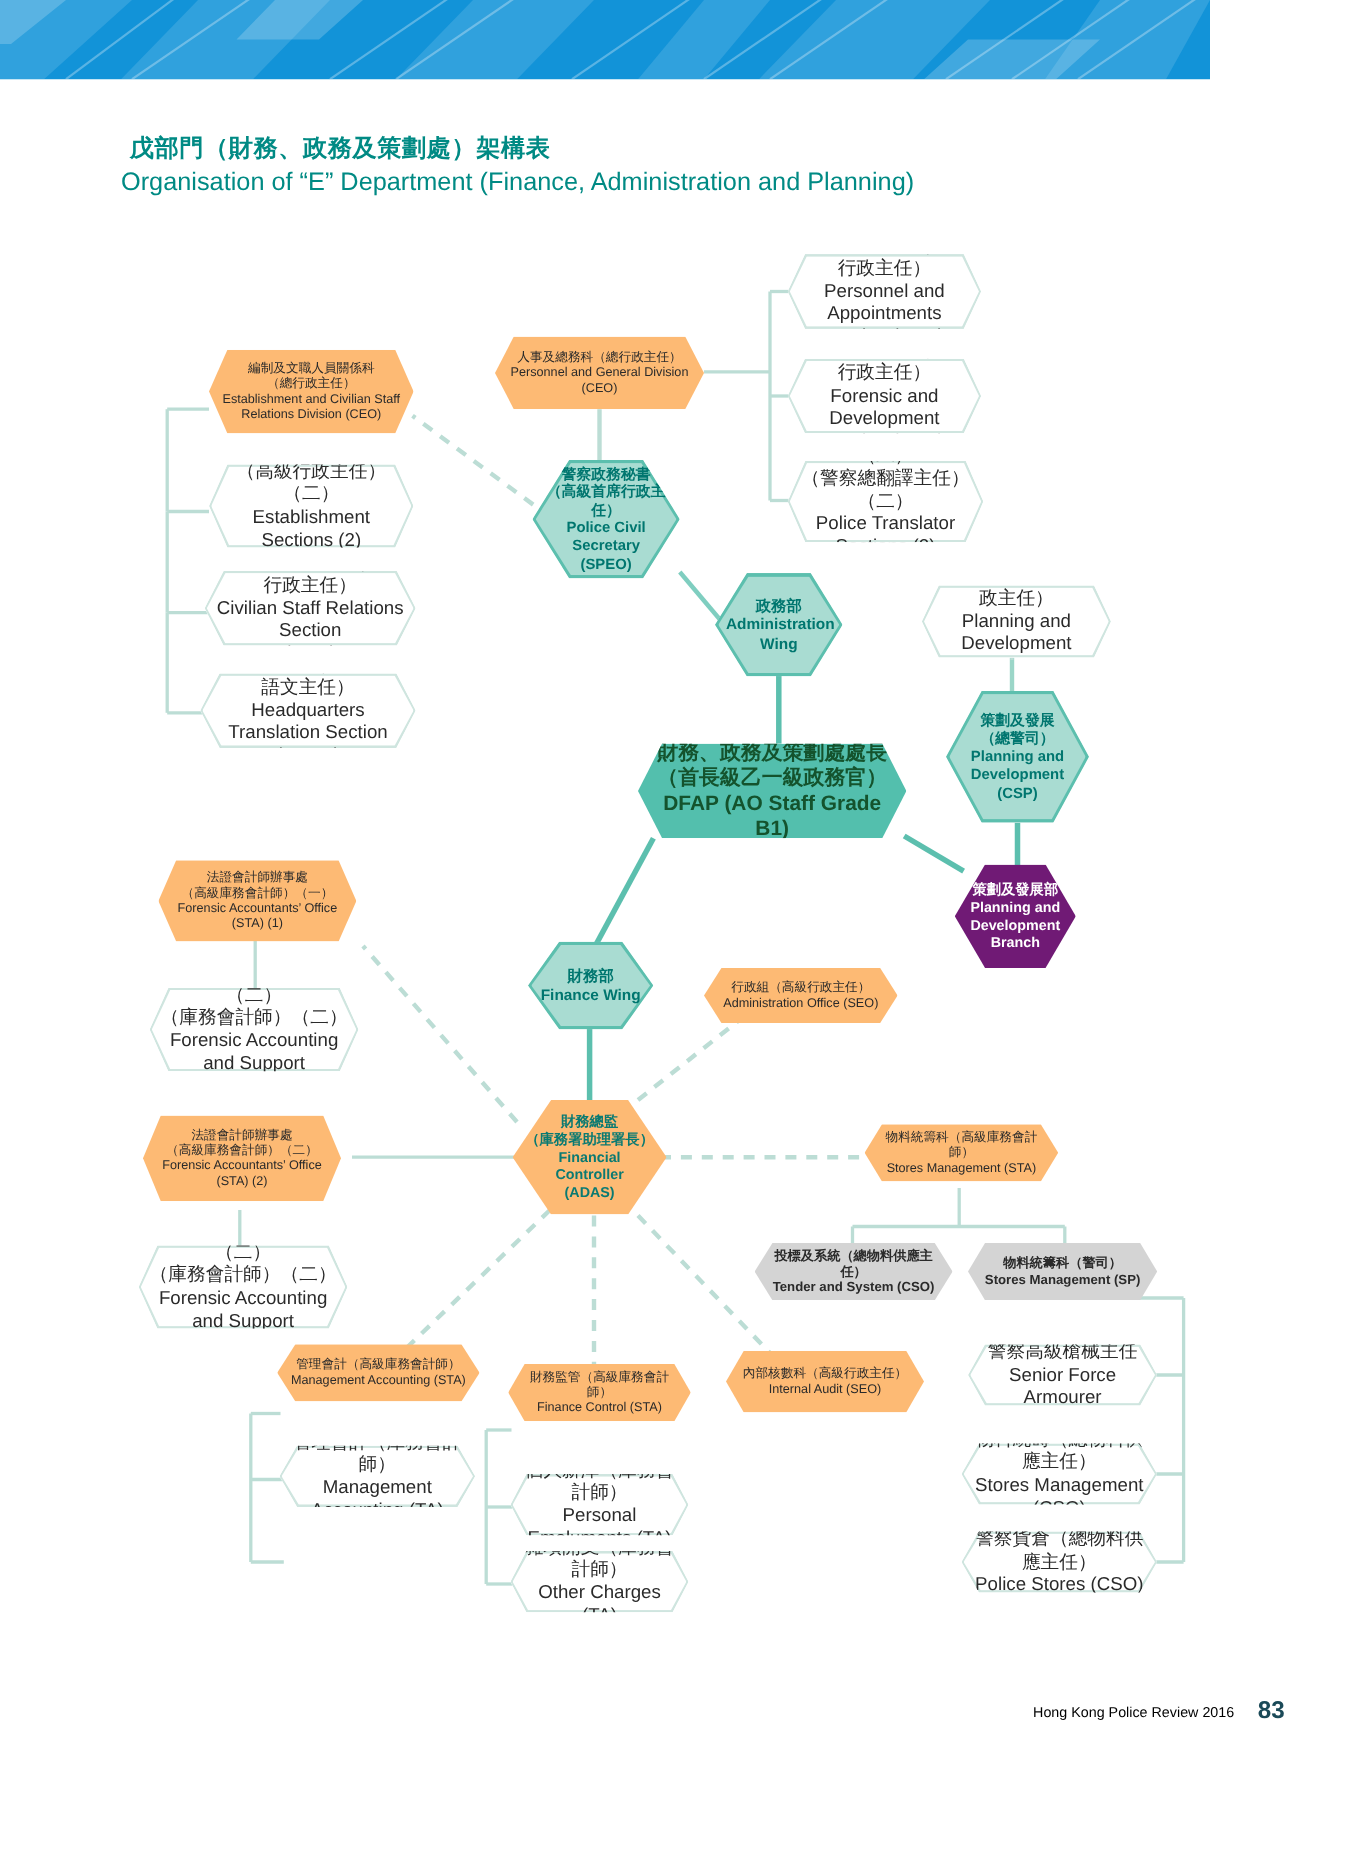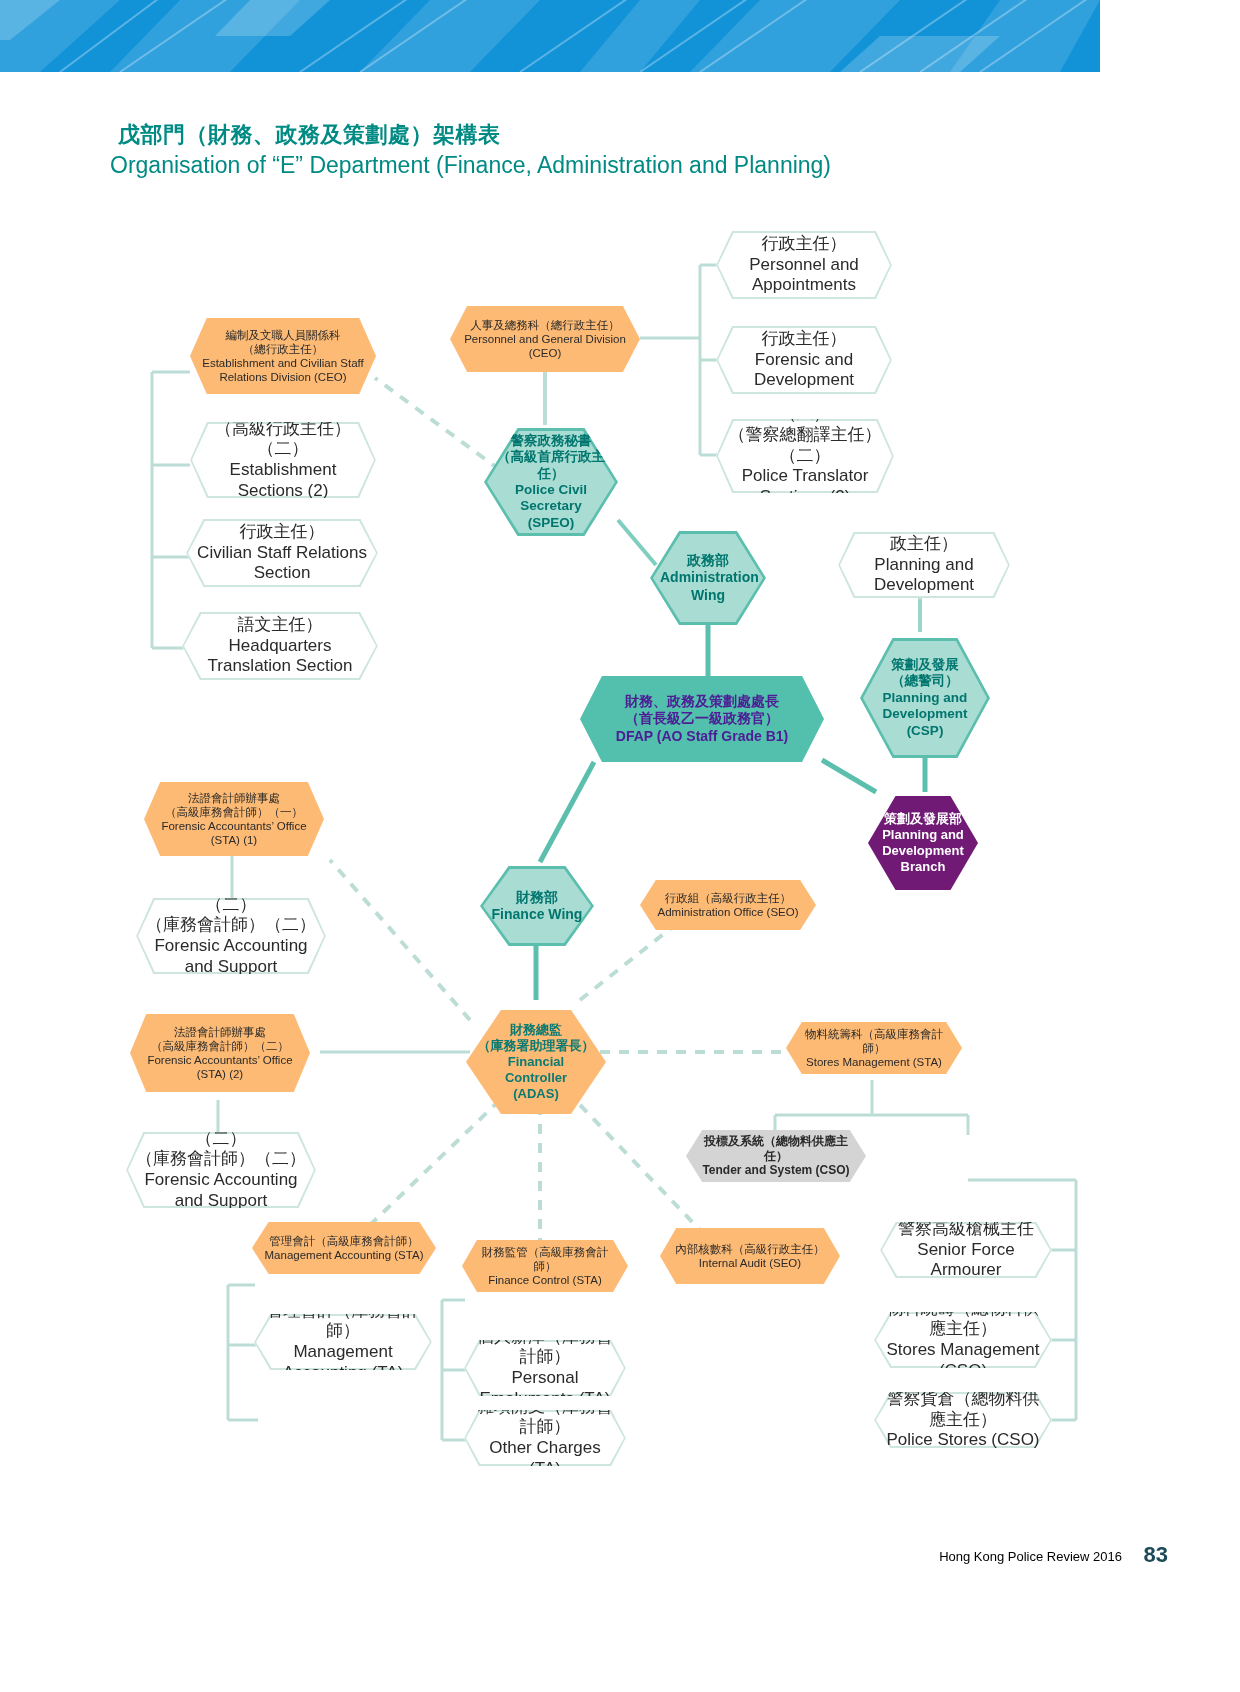--- a/index.html
+++ b/index.html
@@ -102,23 +102,23 @@
     content: ""; position: absolute; left: 3px; top: 3px; right: 3px; bottom: 3px;
     background: #a9dcd2;
     -webkit-clip-path: polygon(0% 50%, 9% 0%, 91% 0%, 100% 50%, 91% 100%, 9% 100%);
     clip-path: polygon(0% 50%, 9% 0%, 91% 0%, 100% 50%, 91% 100%, 9% 100%);
     z-index: -1;
   }
 
   
   .teal-strong {
     background: #53bfad;
-    color: #4c1d95;
+    color: #14532d;
     font-weight: bold;
-    font-size: 14px;
+    font-size: 19px;
   }
 
   
   .teal-solid {
     background: #701a75;
     color: #ffffff;
     font-weight: bold;
     font-size: 14px;
   }
 
@@ -127,21 +127,20 @@
     background: #d4d4d4;
     color: #2a2a2a;
     font-weight: bold;
     font-size: 12px;
   }
 
   
   .hex6 {
     -webkit-clip-path: polygon(25% 0%, 75% 0%, 100% 50%, 75% 100%, 25% 100%, 0% 50%);
     clip-path: polygon(25% 0%, 75% 0%, 100% 50%, 75% 100%, 25% 100%, 0% 50%);
-    margin-top: 10px;
   }
   .hex6::before {
     -webkit-clip-path: polygon(25% 0%, 75% 0%, 100% 50%, 75% 100%, 25% 100%, 0% 50%);
     clip-path: polygon(25% 0%, 75% 0%, 100% 50%, 75% 100%, 25% 100%, 0% 50%);
   }
   .hex6::after {
     -webkit-clip-path: polygon(25% 0%, 75% 0%, 100% 50%, 75% 100%, 25% 100%, 0% 50%);
     clip-path: polygon(25% 0%, 75% 0%, 100% 50%, 75% 100%, 25% 100%, 0% 50%);
   }
 
@@ -405,20 +404,24 @@
   <div class="node mint-fill" style="left:786px; top:1022px; width:176px; height:52px;">
     <div class="inner lz">物料統籌科（高級庫務會計師）
 Stores Management (STA)</div>
   </div>
 
   <div class="node grey-fill" style="left:686px; top:1130px; width:180px; height:52px;">
     <div class="inner lz">投標及系統（總物料供應主任）
 Tender and System (CSO)</div>
   </div>
 
+  <div class="node grey-fill" style="left:880px; top:1130px; width:172px; height:52px;">
+    <div class="inner lz">物料統籌科（警司）
+Stores Management (SP)</div>
+  </div>
 
   <div class="node pale" style="left:880px; top:1222px; width:172px; height:56px;">
     <div class="inner lz">警察高級槍械主任
 Senior Force Armourer</div>
   </div>
 
   <div class="node pale" style="left:874px; top:1312px; width:178px; height:56px;">
     <div class="inner lz">物料統籌（總物料供應主任）
 Stores Management (CSO)</div>
   </div>

